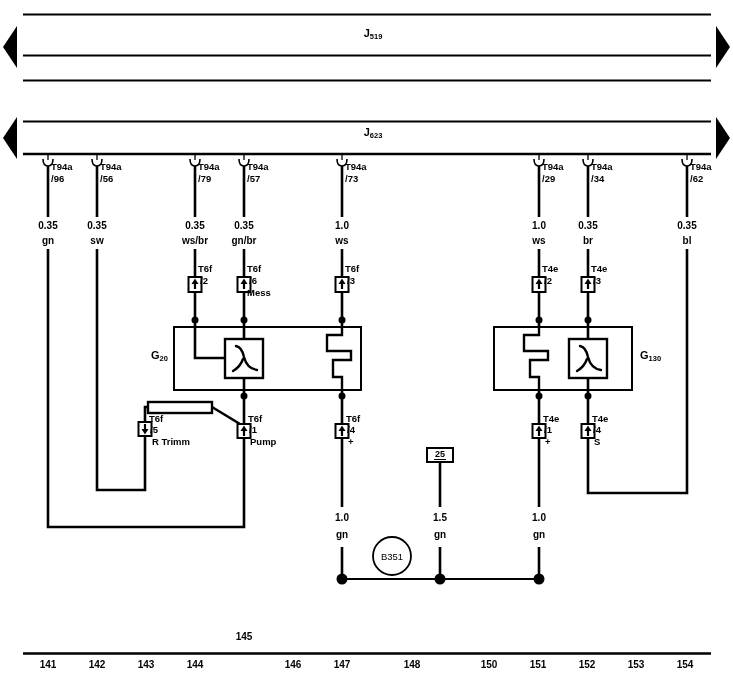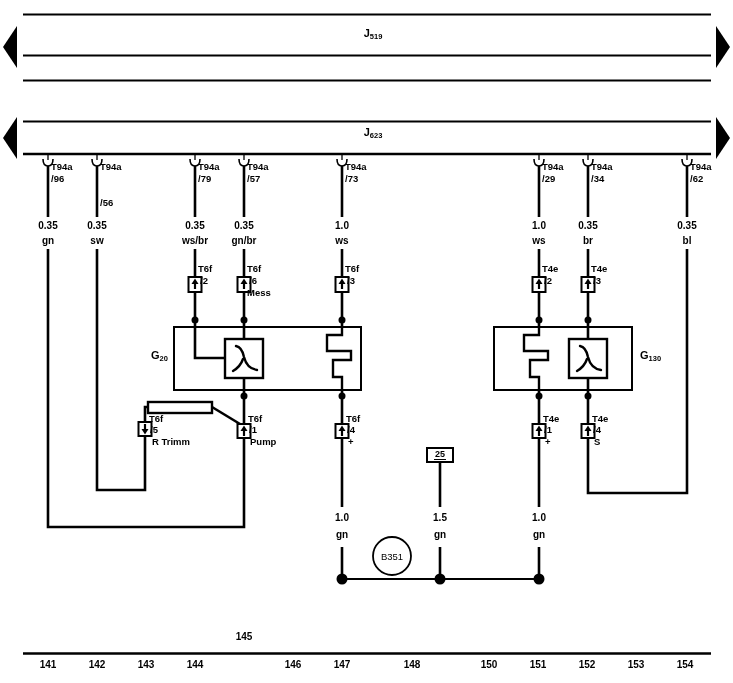--- a/index.html
+++ b/index.html
@@ -210,21 +210,21 @@
   <div class="lbl lblc t11" style="left:373px;top:126px;"><span>J</span><span class="sub">623</span></div>
 
   <div class="lbl t11" style="left:151px;top:349px;"><span>G</span><span class="sub">20</span></div>
   <div class="lbl t11" style="left:640px;top:349px;"><span>G</span><span class="sub">130</span></div>
   <div class="lbl lblc norm" style="left:392px;top:551px;font-size:9.5px;">B351</div>
   <div class="lbl lblc" style="left:440px;top:449px;font-size:9px;"><span class="underl">25</span></div>
 
   <div class="lbl" style="left:51px;top:161px;">T94a</div>
   <div class="lbl" style="left:51px;top:173px;">/96</div>
   <div class="lbl" style="left:100px;top:161px;">T94a</div>
-  <div class="lbl" style="left:100px;top:173px;margin-top:24px;">/56</div>
+  <div class="lbl" style="left:100px;top:173px;">/56</div>
   <div class="lbl" style="left:198px;top:161px;">T94a</div>
   <div class="lbl" style="left:198px;top:173px;">/79</div>
   <div class="lbl" style="left:247px;top:161px;">T94a</div>
   <div class="lbl" style="left:247px;top:173px;">/57</div>
   <div class="lbl" style="left:345px;top:161px;">T94a</div>
   <div class="lbl" style="left:345px;top:173px;">/73</div>
   <div class="lbl" style="left:542px;top:161px;">T94a</div>
   <div class="lbl" style="left:542px;top:173px;">/29</div>
   <div class="lbl" style="left:591px;top:161px;">T94a</div>
   <div class="lbl" style="left:591px;top:173px;">/34</div>

